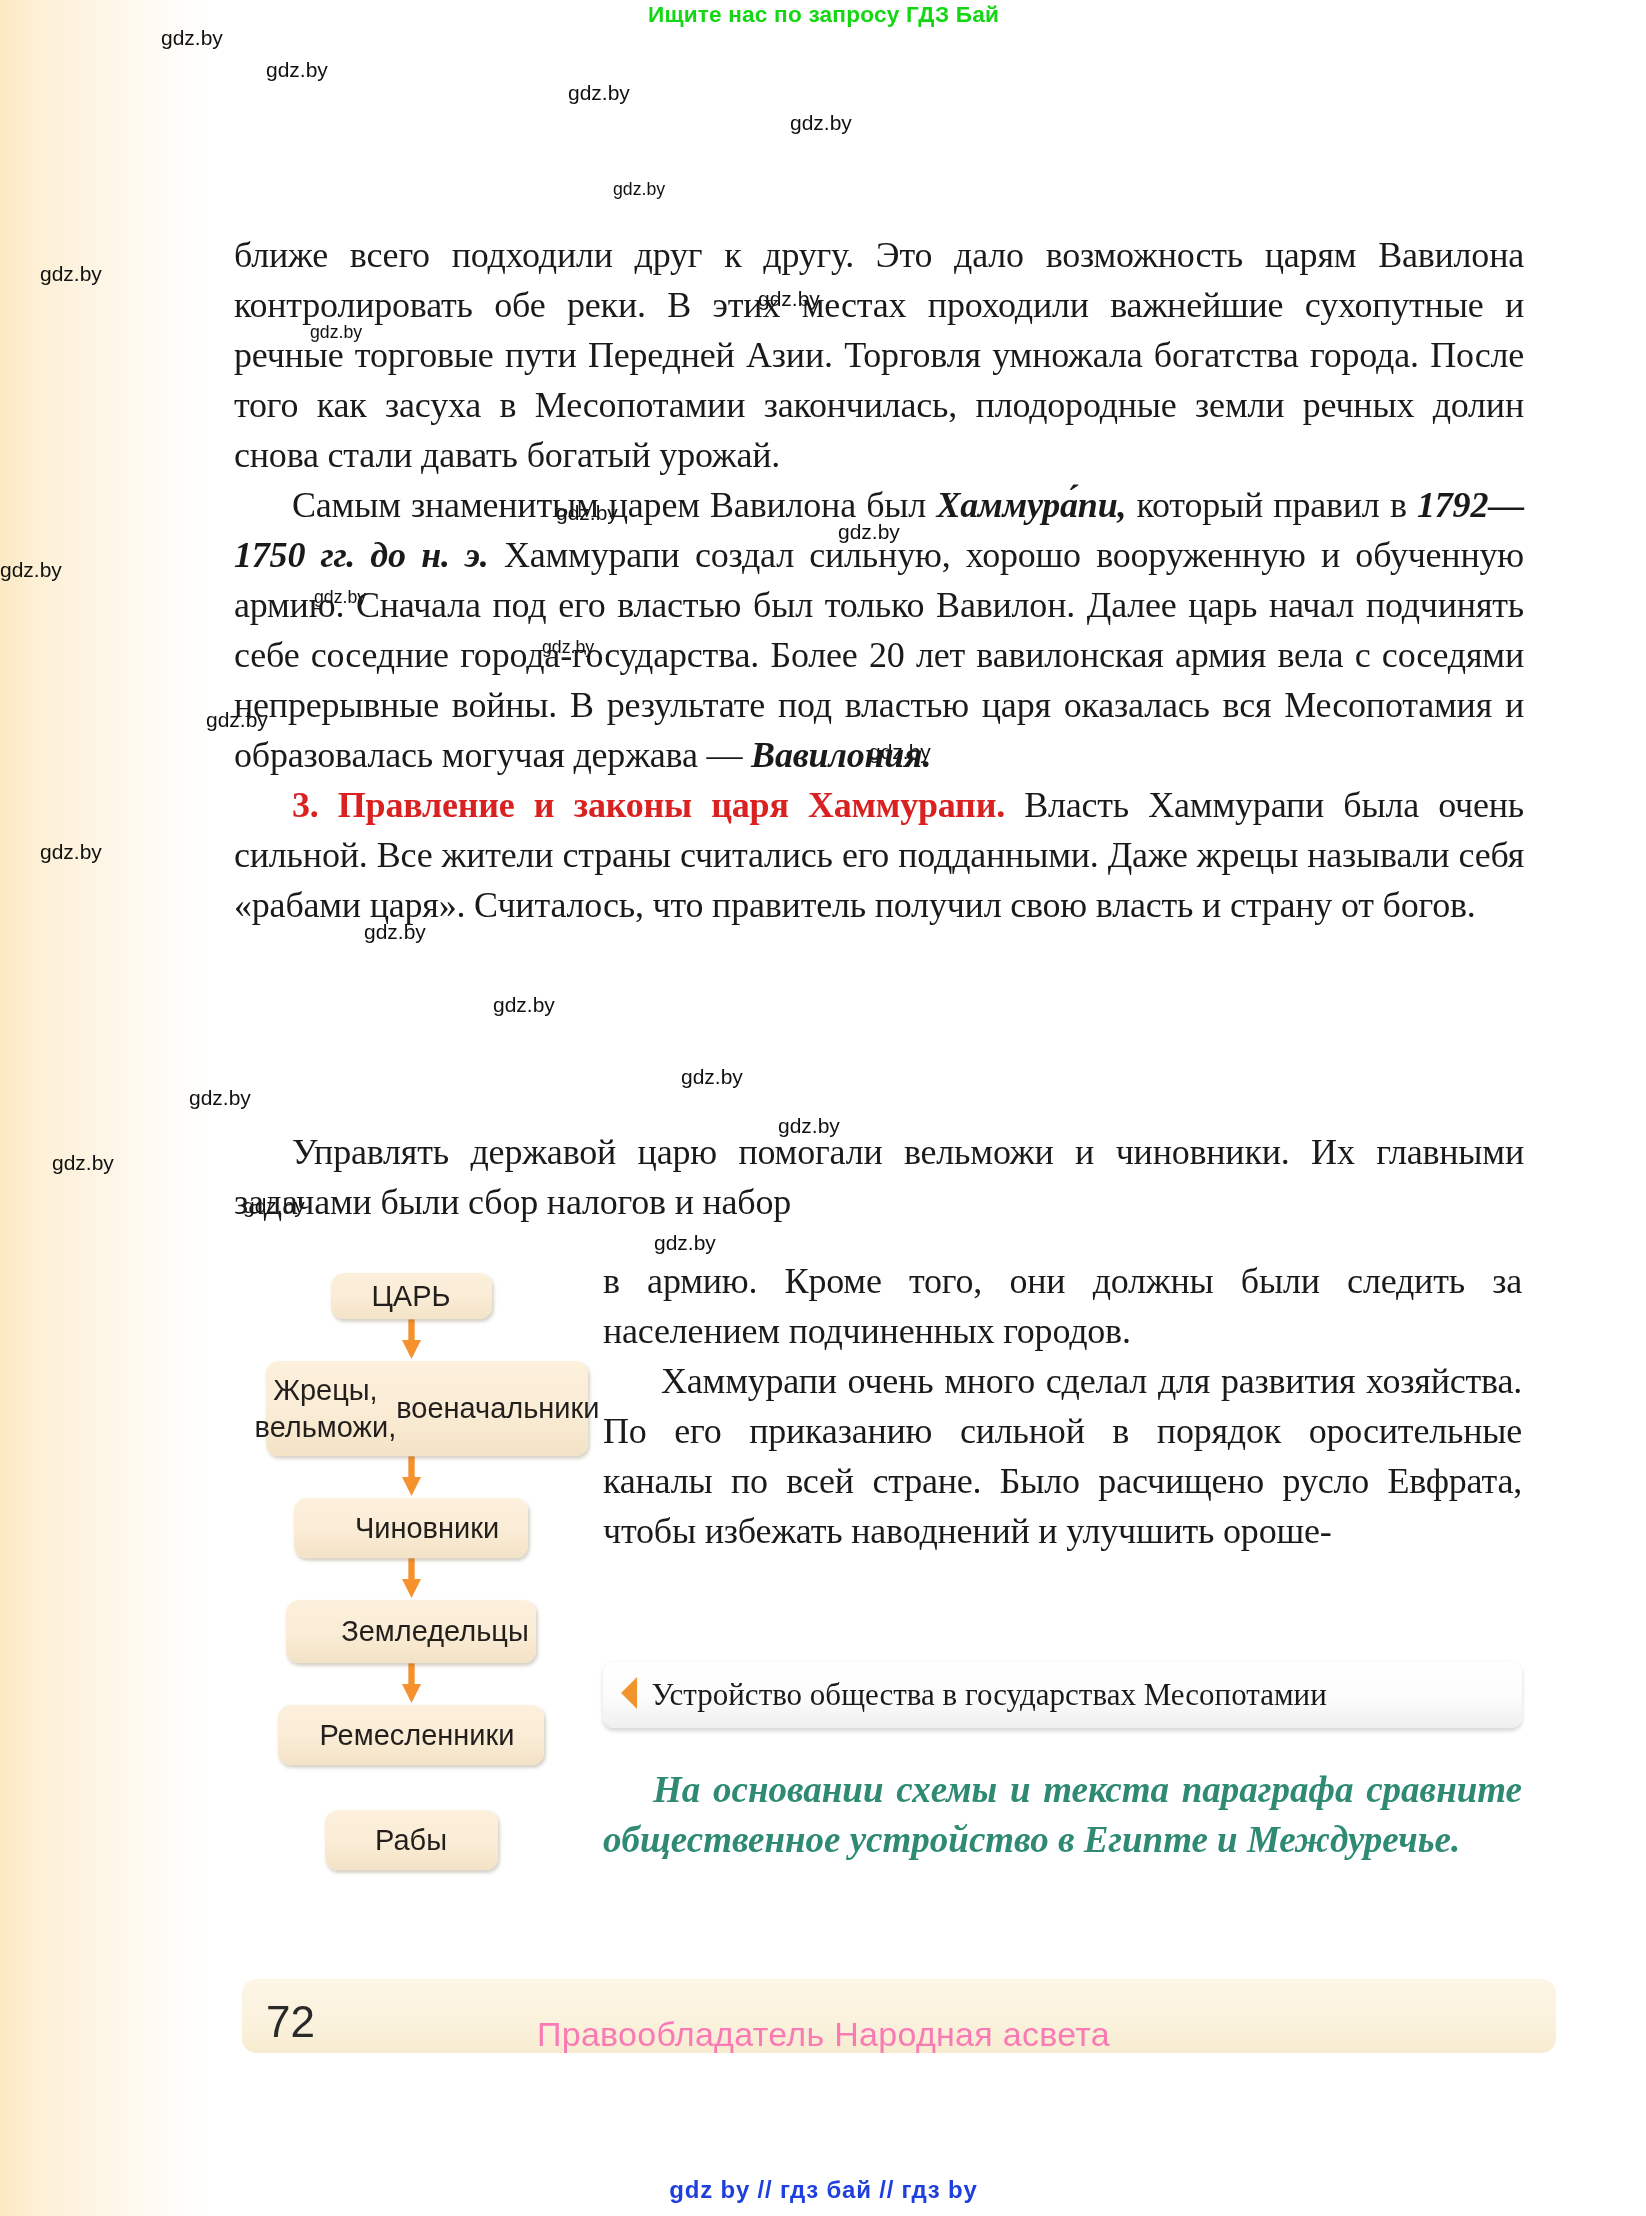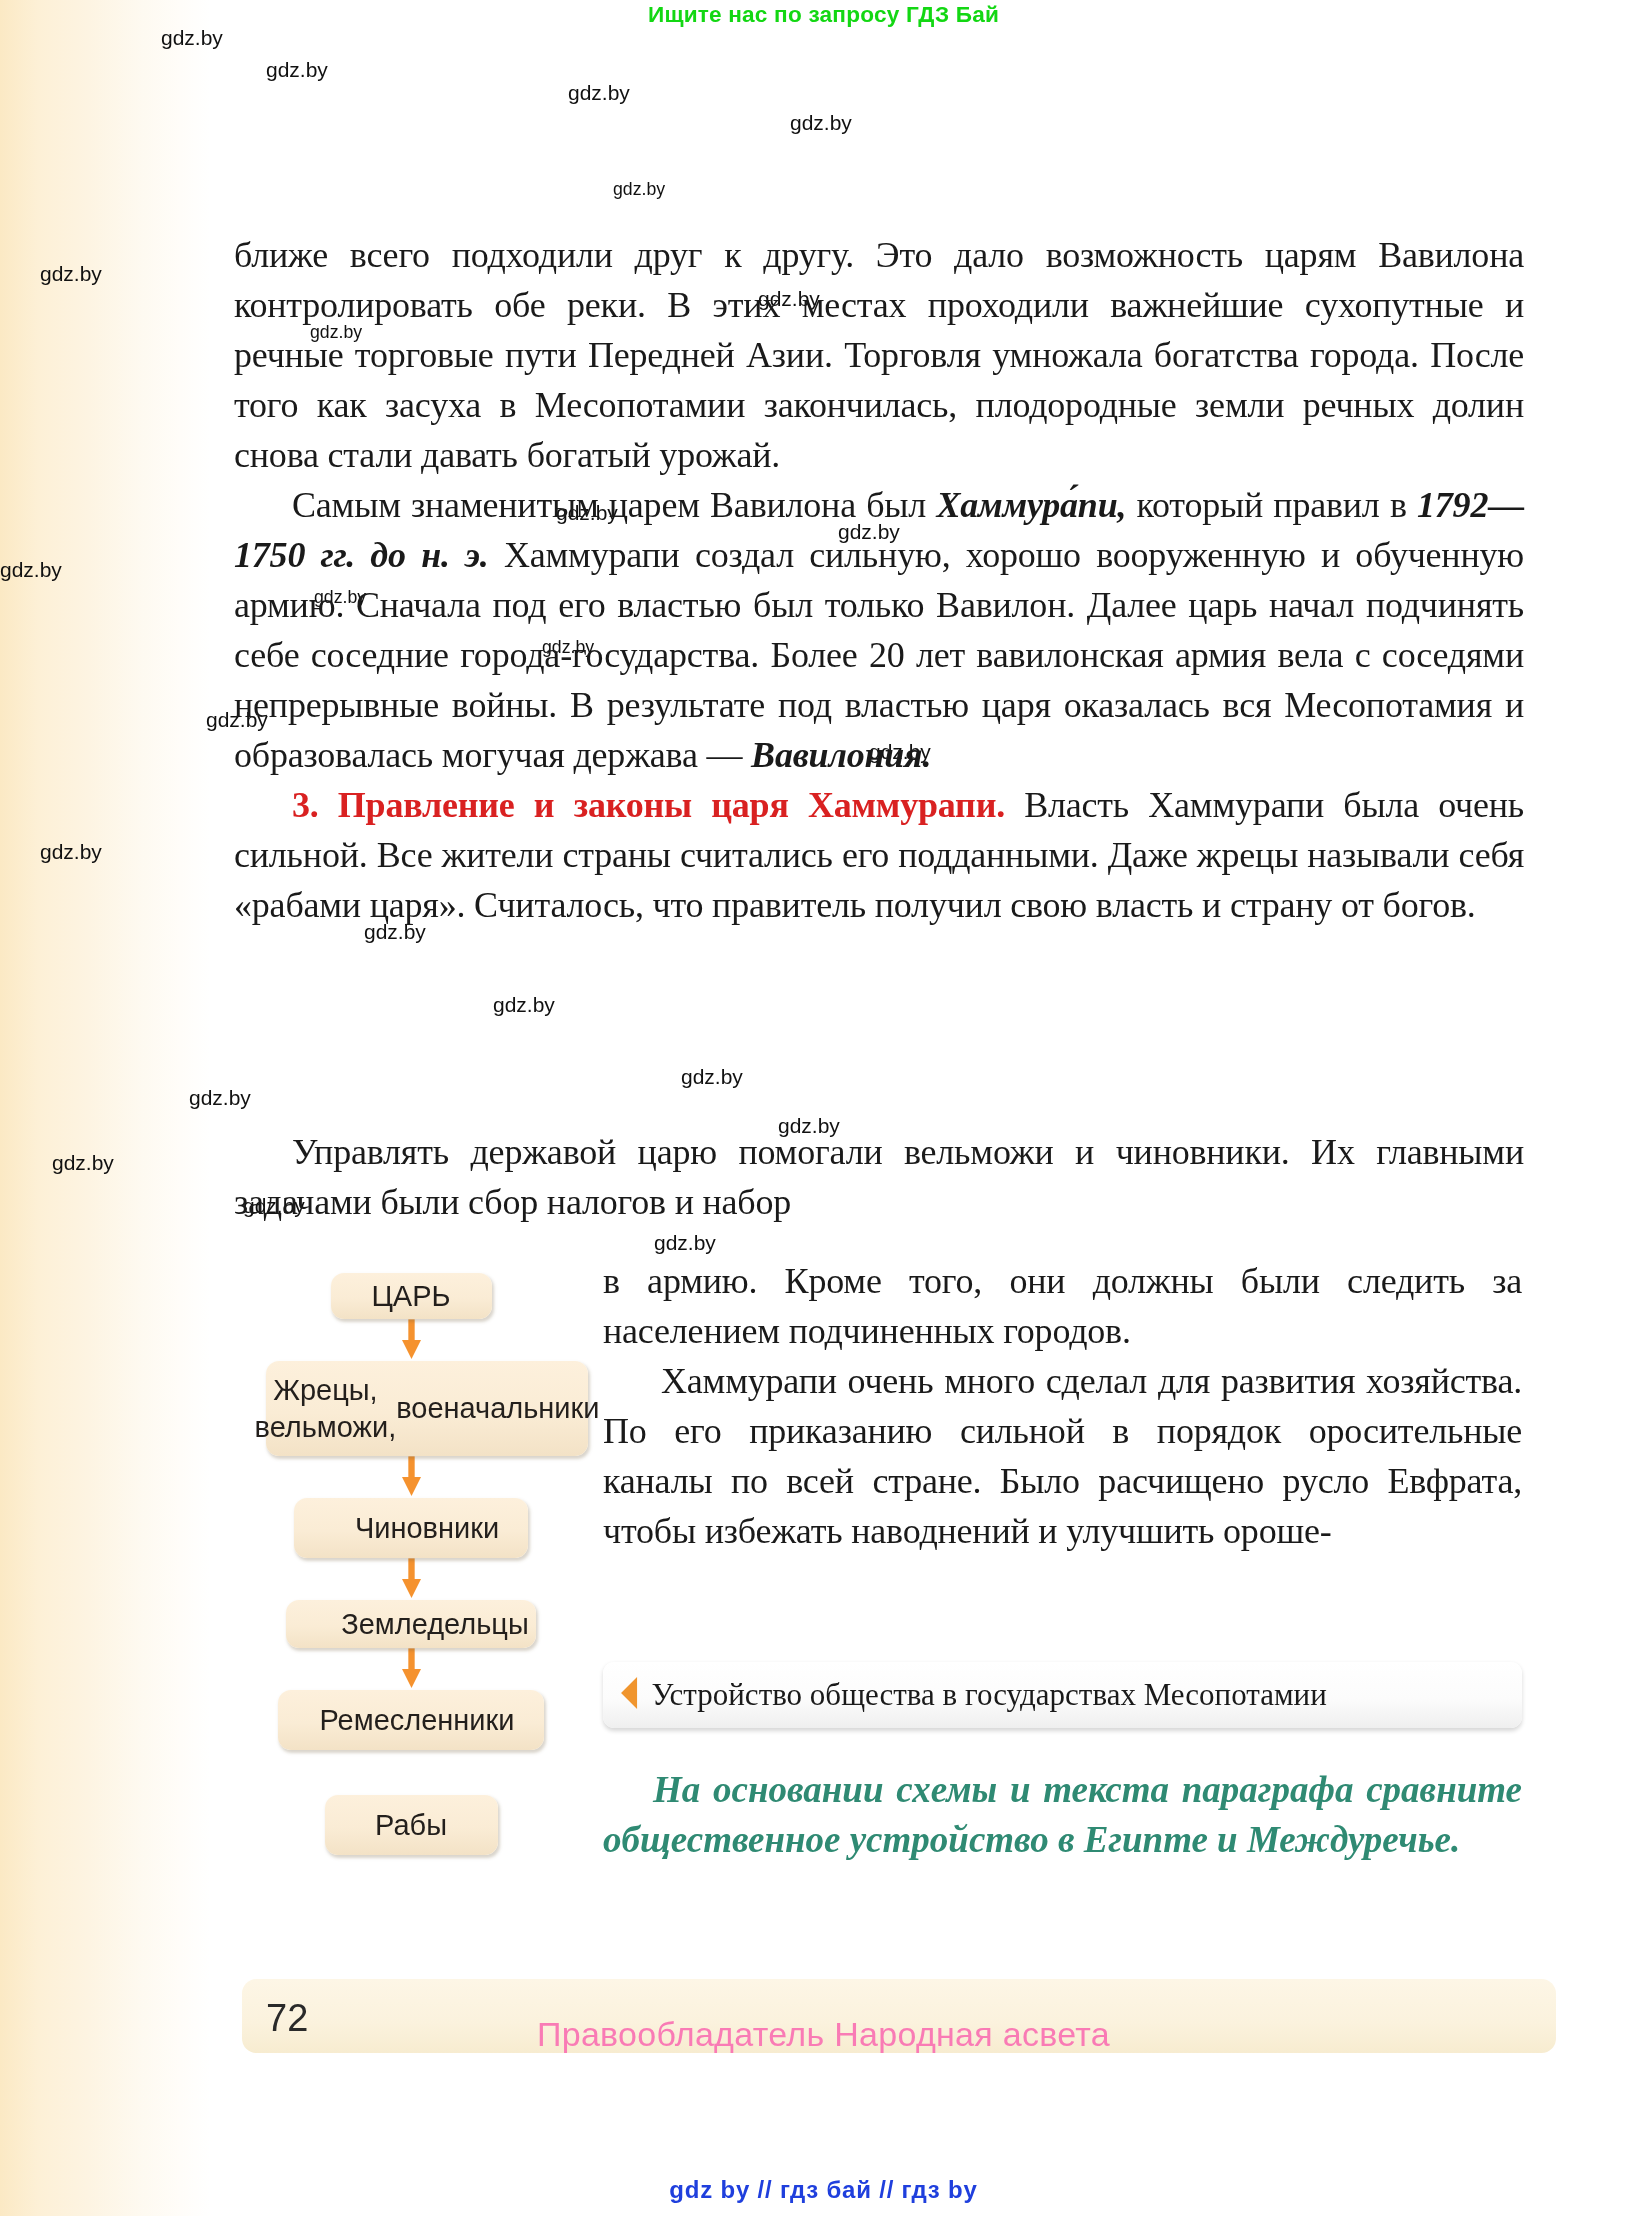--- a/index.html
+++ b/index.html
@@ -164,21 +164,21 @@
     width: 1314px;
     height: 74px;
     background: linear-gradient(to bottom, #fdf6e6 0%, #fbf2dd 60%, #f7ecd0 100%);
     border-radius: 14.5px;
   }
   .pagenum {
     position: absolute;
     left: 266px;
     top: 1997px;
     font-family: "Liberation Sans", sans-serif;
-    font-size: 38px;
+    font-size: 44px;
     color: #2a2a2a;
   }
 
   
   .rights {
     position: absolute;
     left: 0;
     top: 2015px;
     width: 1647px;
     text-align: center;
@@ -266,21 +266,21 @@
       </div>
       <div class="dbox" style="width: 234px; height: 60px; padding-left: 32px;">
         <span>Чиновники</span>
       </div>
       <div class="arrow">
         <svg width="27" height="42" viewBox="0 0 34 52">
           <rect x="13" y="0" width="8" height="30" fill="#f5922e"></rect>
           <polygon points="5,26 29,26 17,50" fill="#f5922e"></polygon>
         </svg>
       </div>
-      <div class="dbox" style="width: 250px; height: 48px; padding-left: 48px;">
+      <div class="dbox" style="width: 250px; height: 63px; padding-left: 48px;">
         <span>Земледельцы</span>
       </div>
       <div class="arrow">
         <svg width="27" height="42" viewBox="0 0 34 52">
           <rect x="13" y="0" width="8" height="30" fill="#f5922e"></rect>
           <polygon points="5,26 29,26 17,50" fill="#f5922e"></polygon>
         </svg>
       </div>
       <div class="dbox" style="width: 266px; height: 60px; padding-left: 12px;">
         <span>Ремесленники</span>

